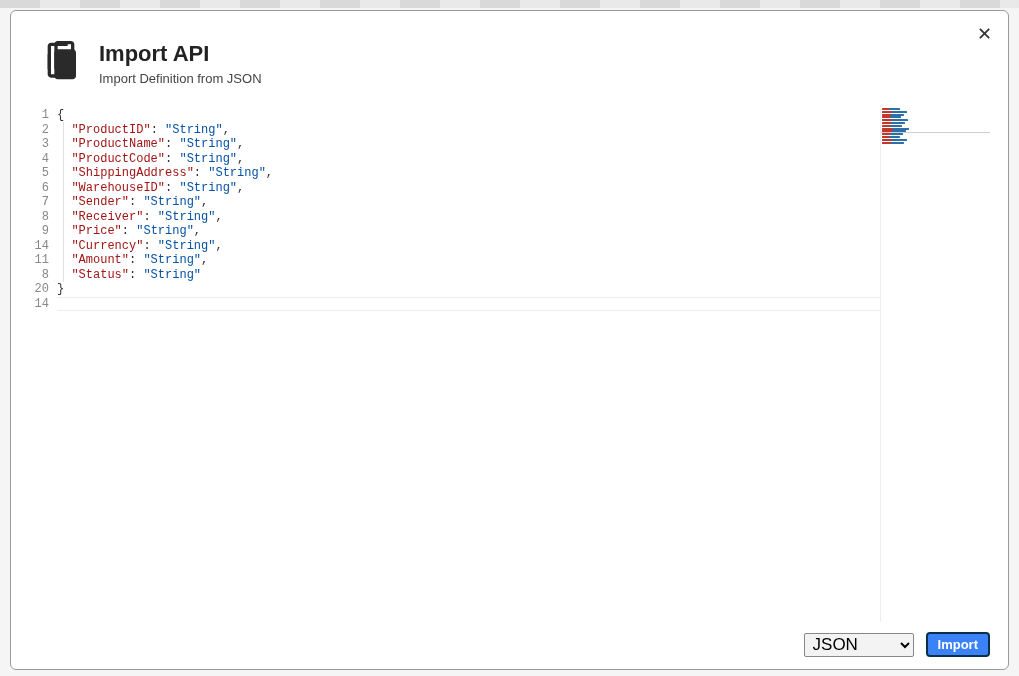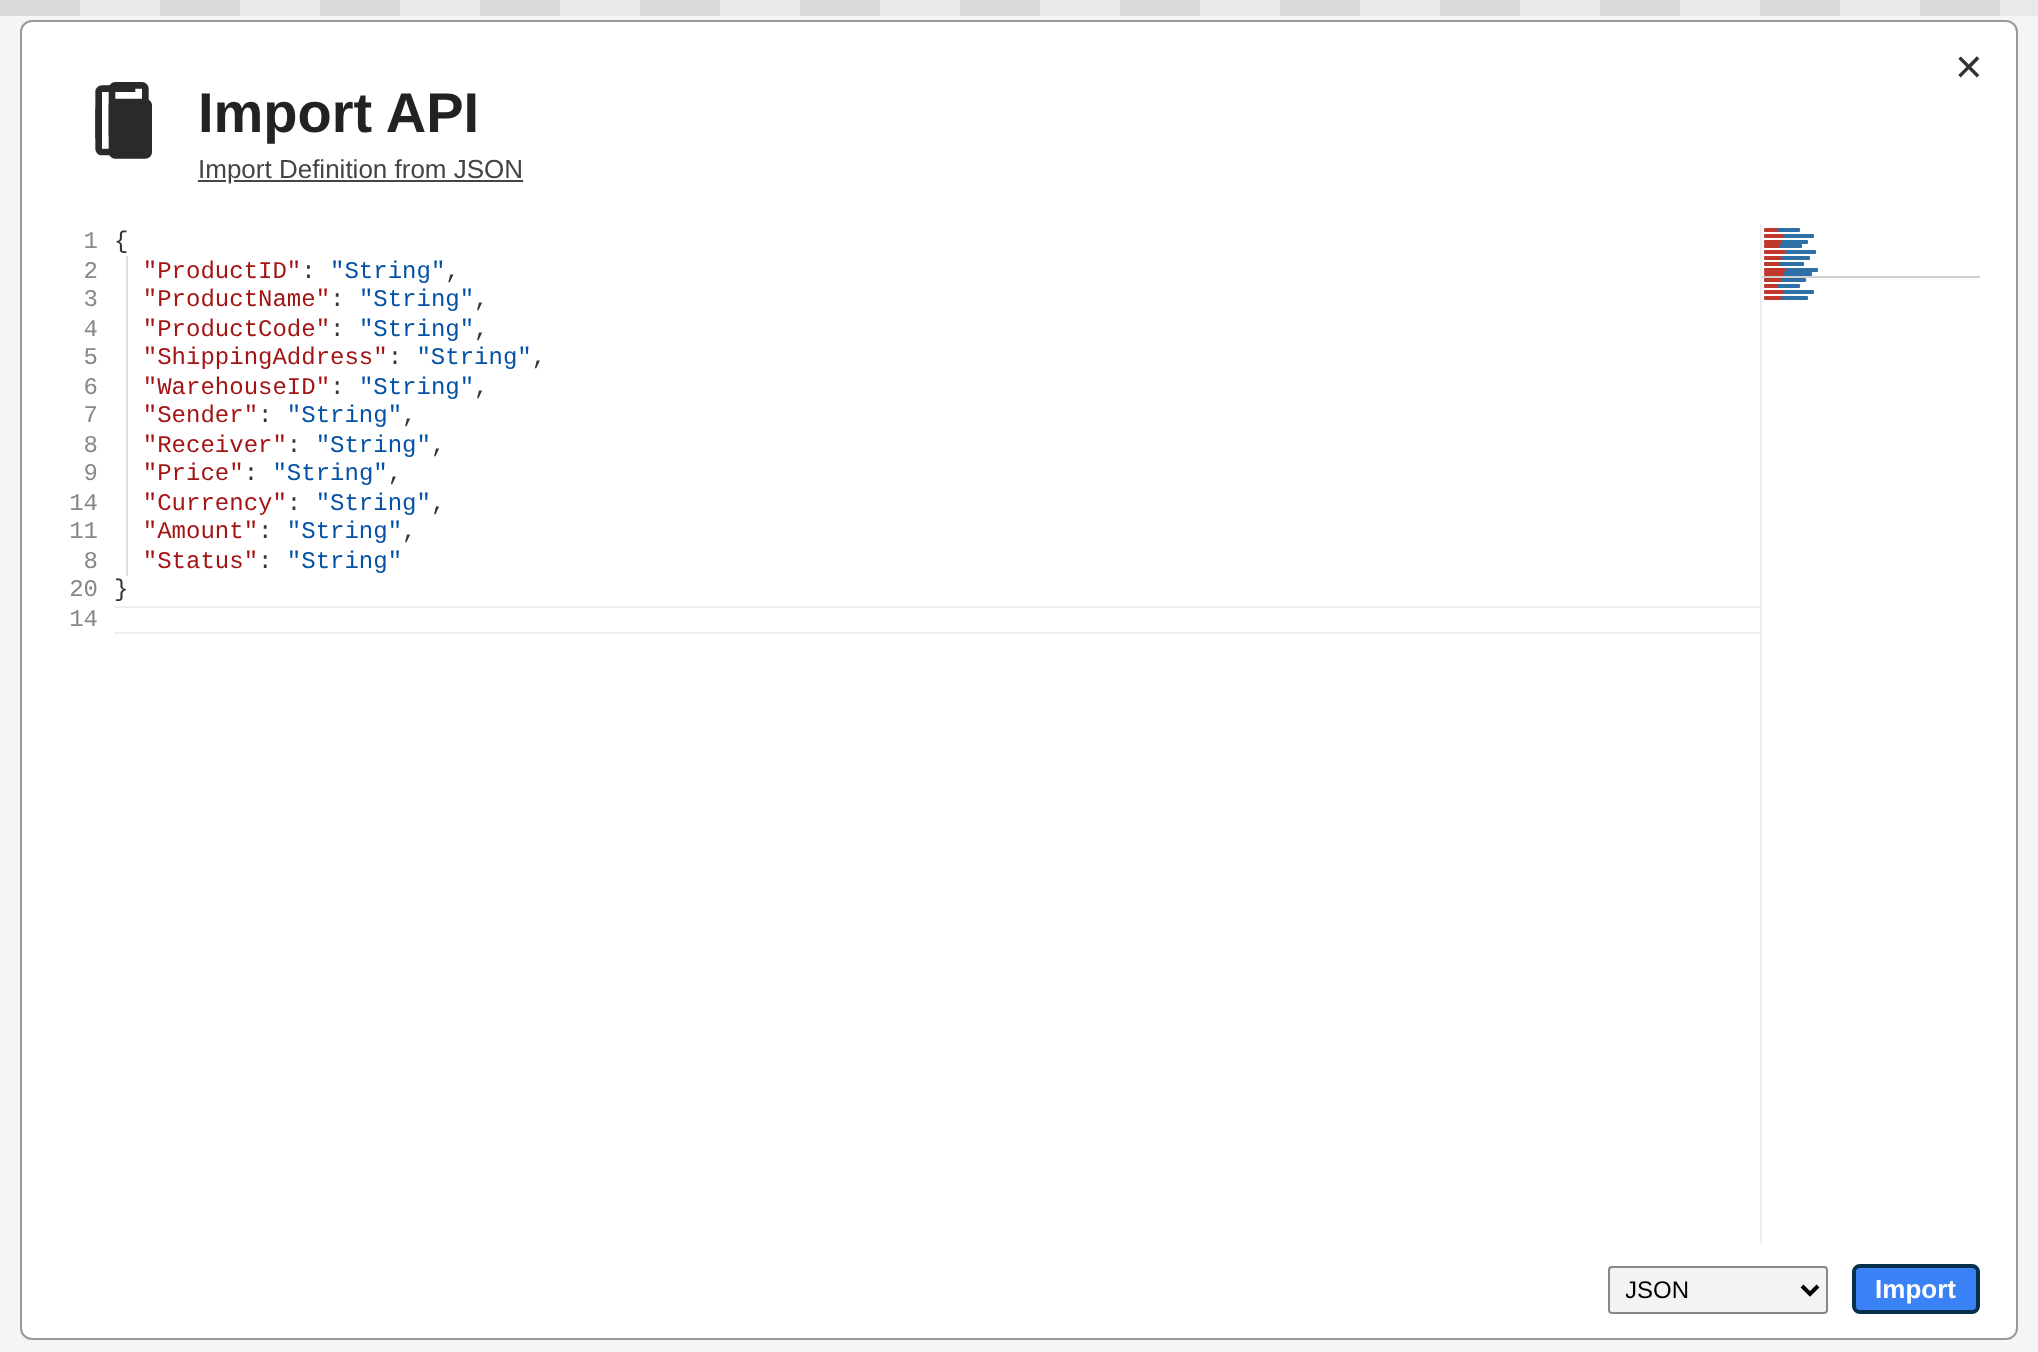--- a/index.html
+++ b/index.html
@@ -52,29 +52,28 @@
       align-items: flex-start;
       padding: 30px 30px 10px 30px;
       gap: 18px;
     }
     .header-icon svg {
       width: 40px;
       height: 40px;
       fill: #2a2a2a;
     }
     .header-text h1 {
-      font-size: 28px;
+      font-size: 22px;
       font-weight: bold;
       color: #222;
       margin-bottom: 4px;
     }
     .header-text p {
       font-size: 13px;
       color: #444;
-      text-decoration: underline;
     }
     .editor-container {
       display: flex;
       flex: 1;
       margin: 10px 18px 0 12px;
       position: relative;
       overflow: hidden;
     }
     .gutter {
       width: 34px;
@@ -152,21 +151,21 @@
     .footer {
       display: flex;
       justify-content: flex-end;
       align-items: center;
       padding: 10px 18px 12px 18px;
       gap: 12px;
     }
     .format-select {
       width: 110px;
       height: 24px;
-      font-size: 12px;
+      font-size: 17px;
       border: 1px solid #888;
       background: #f3f3f3;
       padding: 0 4px;
       border-radius: 2px;
     }
     .import-btn {
       background: #3b82f6;
       color: #fff;
       border: 2px solid #06304b;
       border-radius: 4px;

